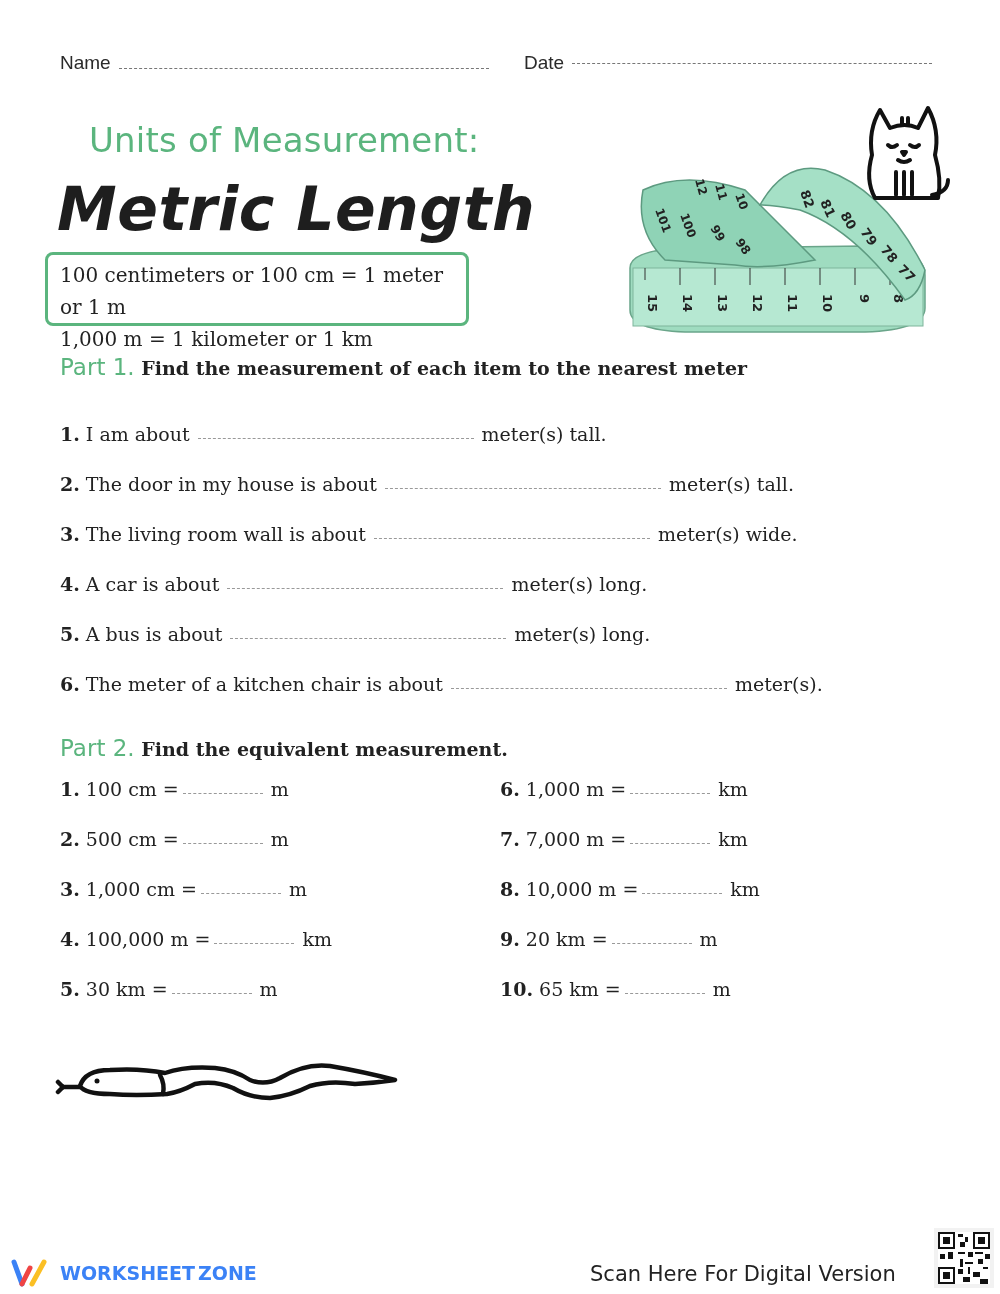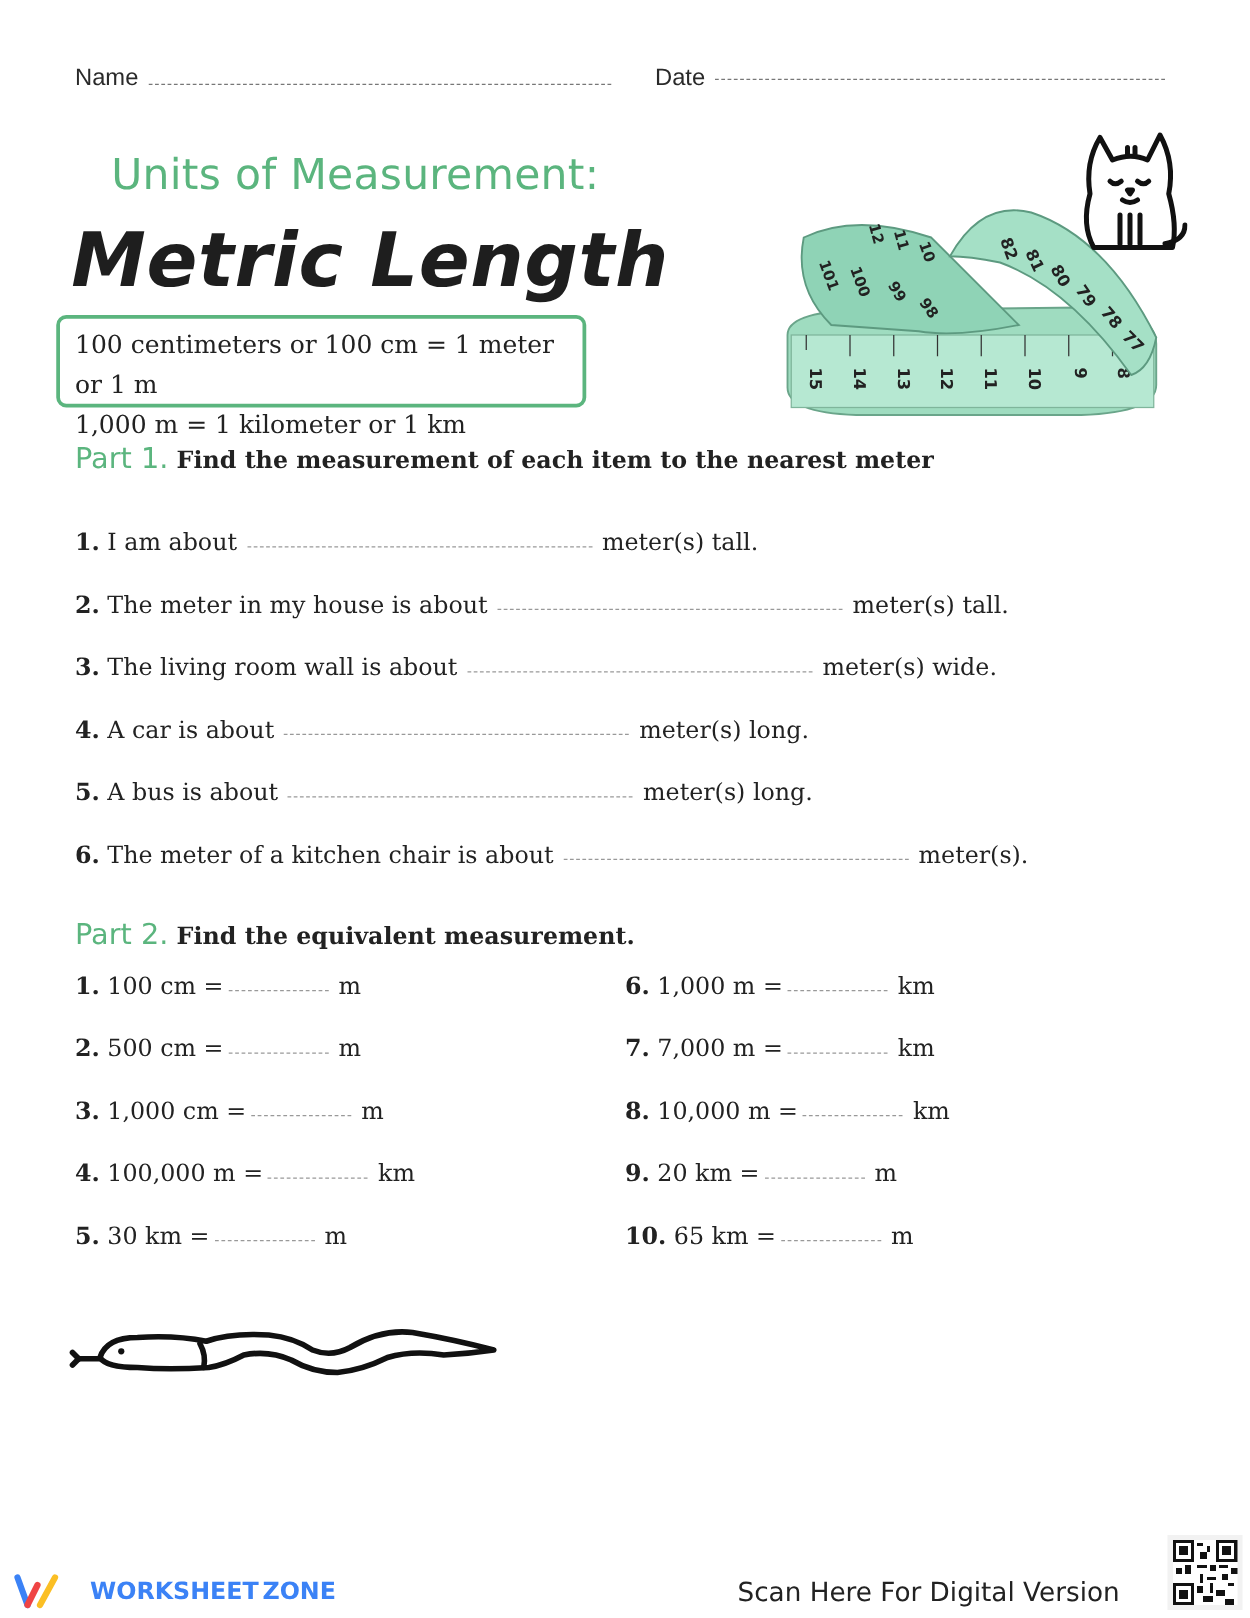--- a/index.html
+++ b/index.html
@@ -120,21 +120,21 @@
 </div>
 
 <div class="abs q" style="left:60px; top:423px;">
   <span class="num">1.</span>
   <span>I am about</span>
   <span class="blank" style="width:276px;"></span>
   <span>meter(s) tall.</span>
 </div>
 <div class="abs q" style="left:60px; top:473px;">
   <span class="num">2.</span>
-  <span>The meter in my house is about</span>
+  <span>The door in my house is about</span>
   <span class="blank" style="width:276px;"></span>
   <span>meter(s) tall.</span>
 </div>
 <div class="abs q" style="left:60px; top:523px;">
   <span class="num">3.</span>
   <span>The living room wall is about</span>
   <span class="blank" style="width:276px;"></span>
   <span>meter(s) wide.</span>
 </div>
 <div class="abs q" style="left:60px; top:573px;">
@@ -233,21 +233,21 @@
     <circle cx="42" cy="23" r="2.5" fill="#111" stroke="none"></circle>
   </svg>
 </div>
 
 <div class="abs footer-logo" style="left:10px; top:1258px;">
   <svg width="40" height="30" viewBox="0 0 40 30">
     <line x1="4" y1="4" x2="12" y2="26" stroke="#3b82f6" stroke-width="5" stroke-linecap="round"></line>
     <line x1="12" y1="26" x2="20" y2="10" stroke="#ef4444" stroke-width="5" stroke-linecap="round"></line>
     <line x1="22" y1="26" x2="34" y2="4" stroke="#fbbf24" stroke-width="5" stroke-linecap="round"></line>
   </svg>
-  <span style="color:#3b82f6; margin-left:22px;">WORKSHEET</span>
+  <span style="color:#3b82f6; margin-left:10px;">WORKSHEET</span>
   <span style="color:#3b82f6; margin-left:3px;">ZONE</span>
 </div>
 
 <div class="abs footer-scan" style="left:590px; top:1262px;">Scan Here For Digital Version</div>
 
 <div class="abs" style="left:934px; top:1228px; width:60px; height:60px; background:#f2f2f2; padding:4px;">
   <svg width="52" height="52" viewBox="0 0 21 21" shape-rendering="crispEdges">
     <rect width="21" height="21" fill="#fff"></rect>
     <g fill="#111">
       <rect x="0" y="0" width="7" height="7"></rect>

